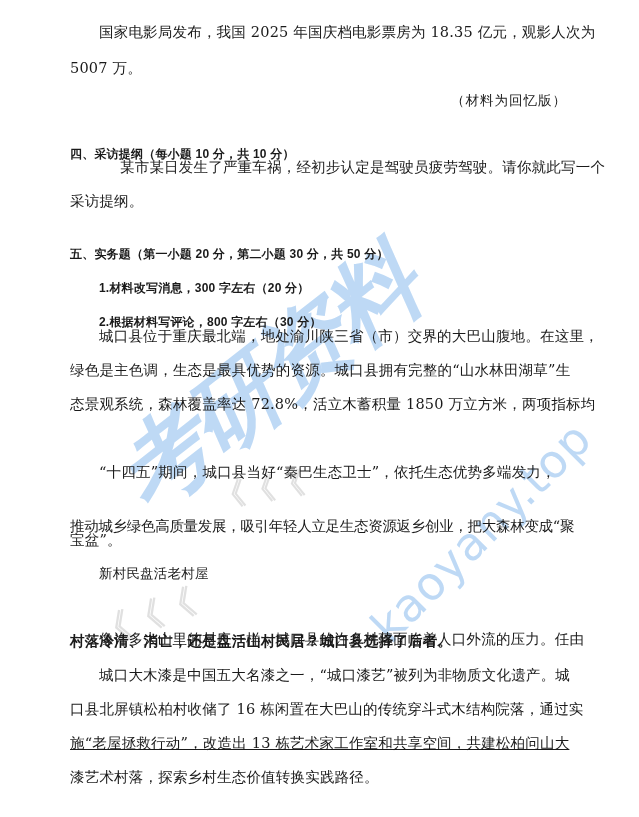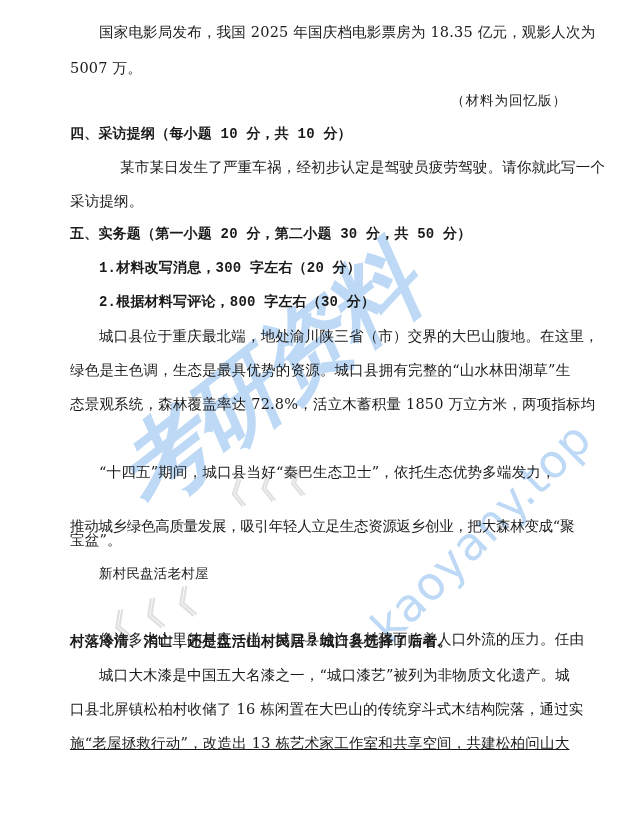--- a/index.html
+++ b/index.html
@@ -6,21 +6,21 @@
   body {
     width: 639px; height: 817px; background: #ffffff; position: relative; overflow: hidden;
     font-family: "DejaVu Serif", "Liberation Serif", serif; color: #1a1a1a;
   }
   .page { position: absolute; left: 0; top: 0; width: 639px; height: 817px; }
   .line {
     position: absolute; left: 70px; width: 505px; font-size: 14.5px; line-height: 20px;
     white-space: nowrap; letter-spacing: 0.2px;
   }
   .indent { left: 99px; }
-  .bold { font-weight: bold; font-family: Liberation Mono, monospace; font-size: 14px; }
+  .bold { font-weight: bold; font-family: Liberation Sans, sans-serif; font-size: 12px; margin-top: 20px; }
   .right { left: auto; right: 72px; width: auto; letter-spacing: 1px; }
   .small { font-size: 13.5px; }
   .wm { position: absolute; pointer-events: none; }
   .wm-text {
     position: absolute; color: #a9cdf2; opacity: 0.75; font-family: "DejaVu Sans", sans-serif;
     white-space: nowrap;
   }
   .wm-gray { position: absolute; color: #c8c8c8; opacity: 0.55; font-family: "DejaVu Sans", sans-serif; font-weight: bold; }
 </style>
 </head>
@@ -56,14 +56,15 @@
   <div class="line" style="top:530px;">宝盆”。</div>
 
   <div class="line indent small" style="top:563px;">新村民盘活老村屋</div>
 
   <div class="line indent" style="top:629px;">像许多大山里的村庄一样，城口县的许多村落面临着人口外流的压力。任由</div>
   <div class="line" style="top:631px;font-weight:bold;">村落冷清、消亡，还是盘活山村民居？城口县选择了后者。</div>
 
   <div class="line indent" style="top:665px;">城口大木漆是中国五大名漆之一，“城口漆艺”被列为非物质文化遗产。城</div>
   <div class="line" style="top:699px;">口县北屏镇松柏村收储了 16 栋闲置在大巴山的传统穿斗式木结构院落，通过实</div>
   <div class="line" style="top:733px;text-decoration:underline;">施“老屋拯救行动”，改造出 13 栋艺术家工作室和共享空间，共建松柏问山大</div>
+  <div class="line" style="top:767px;">漆艺术村落，探索乡村生态价值转换实践路径。</div>
 
 </div>
 
 </body></html>

